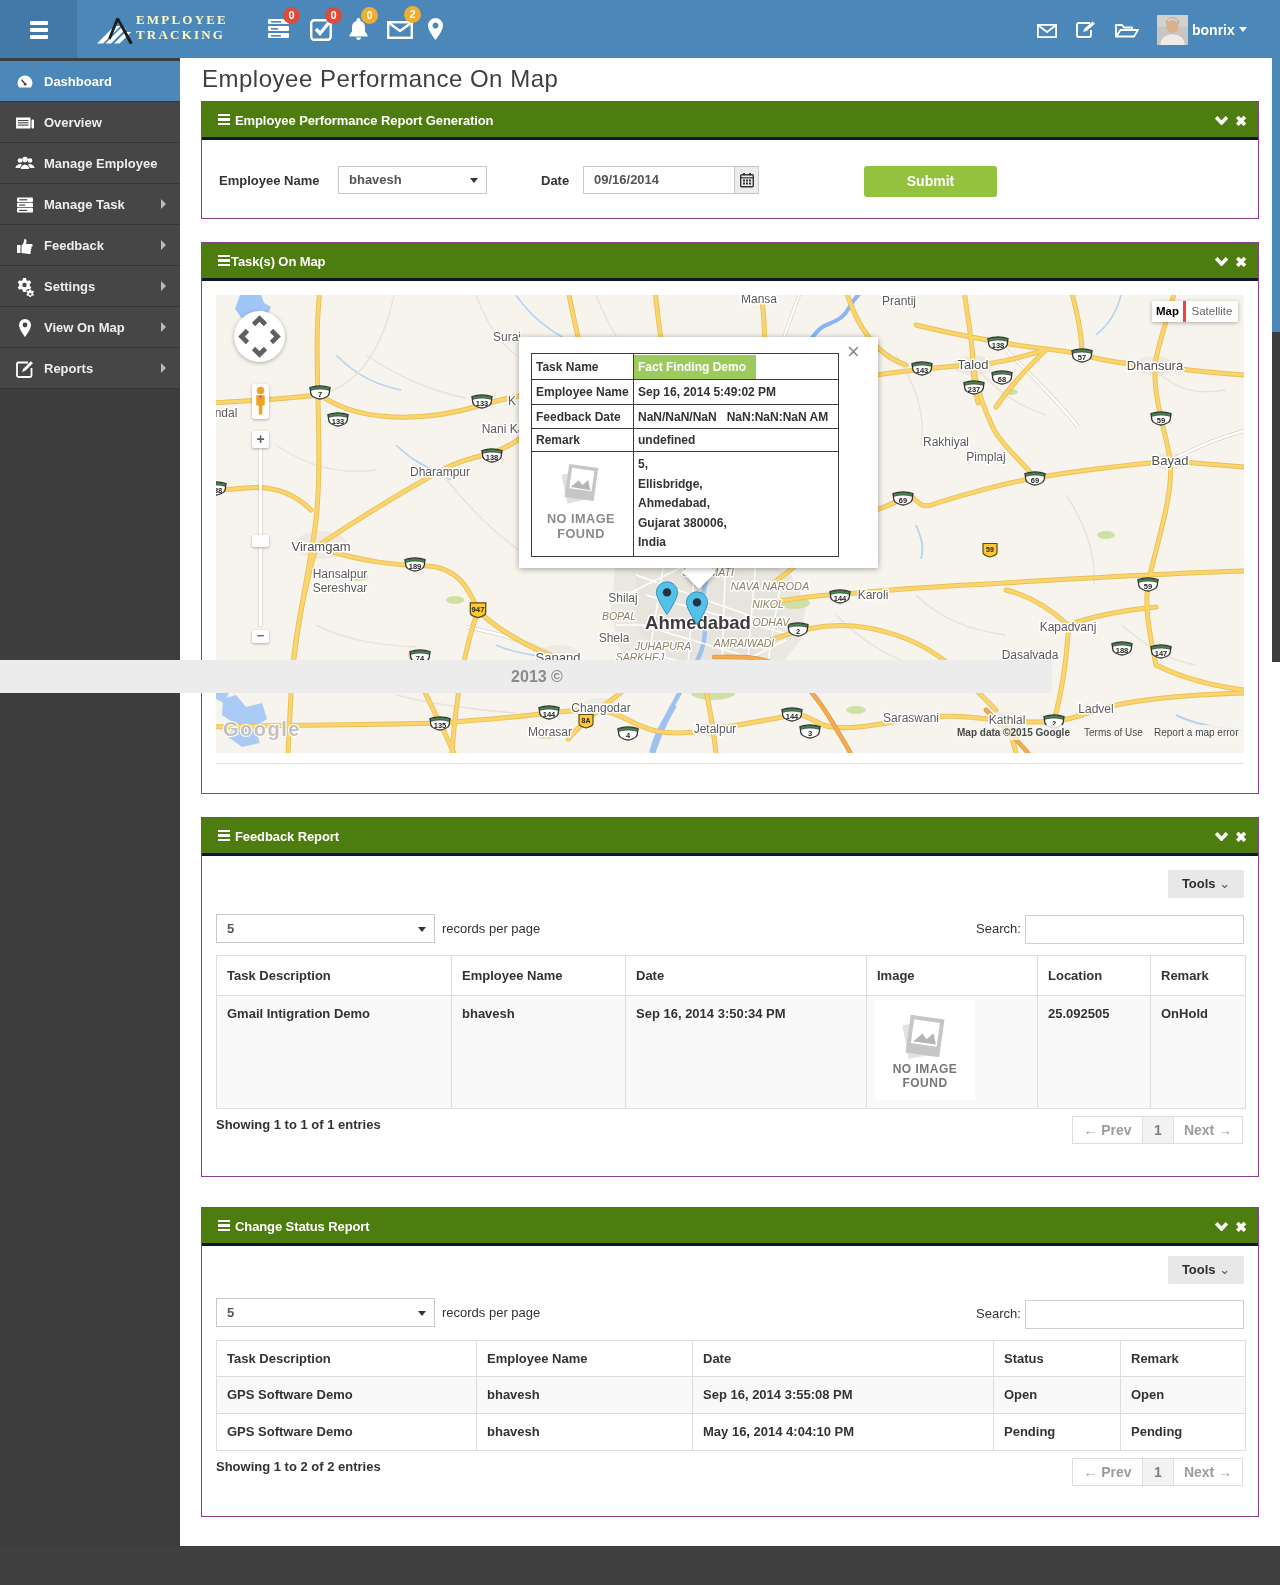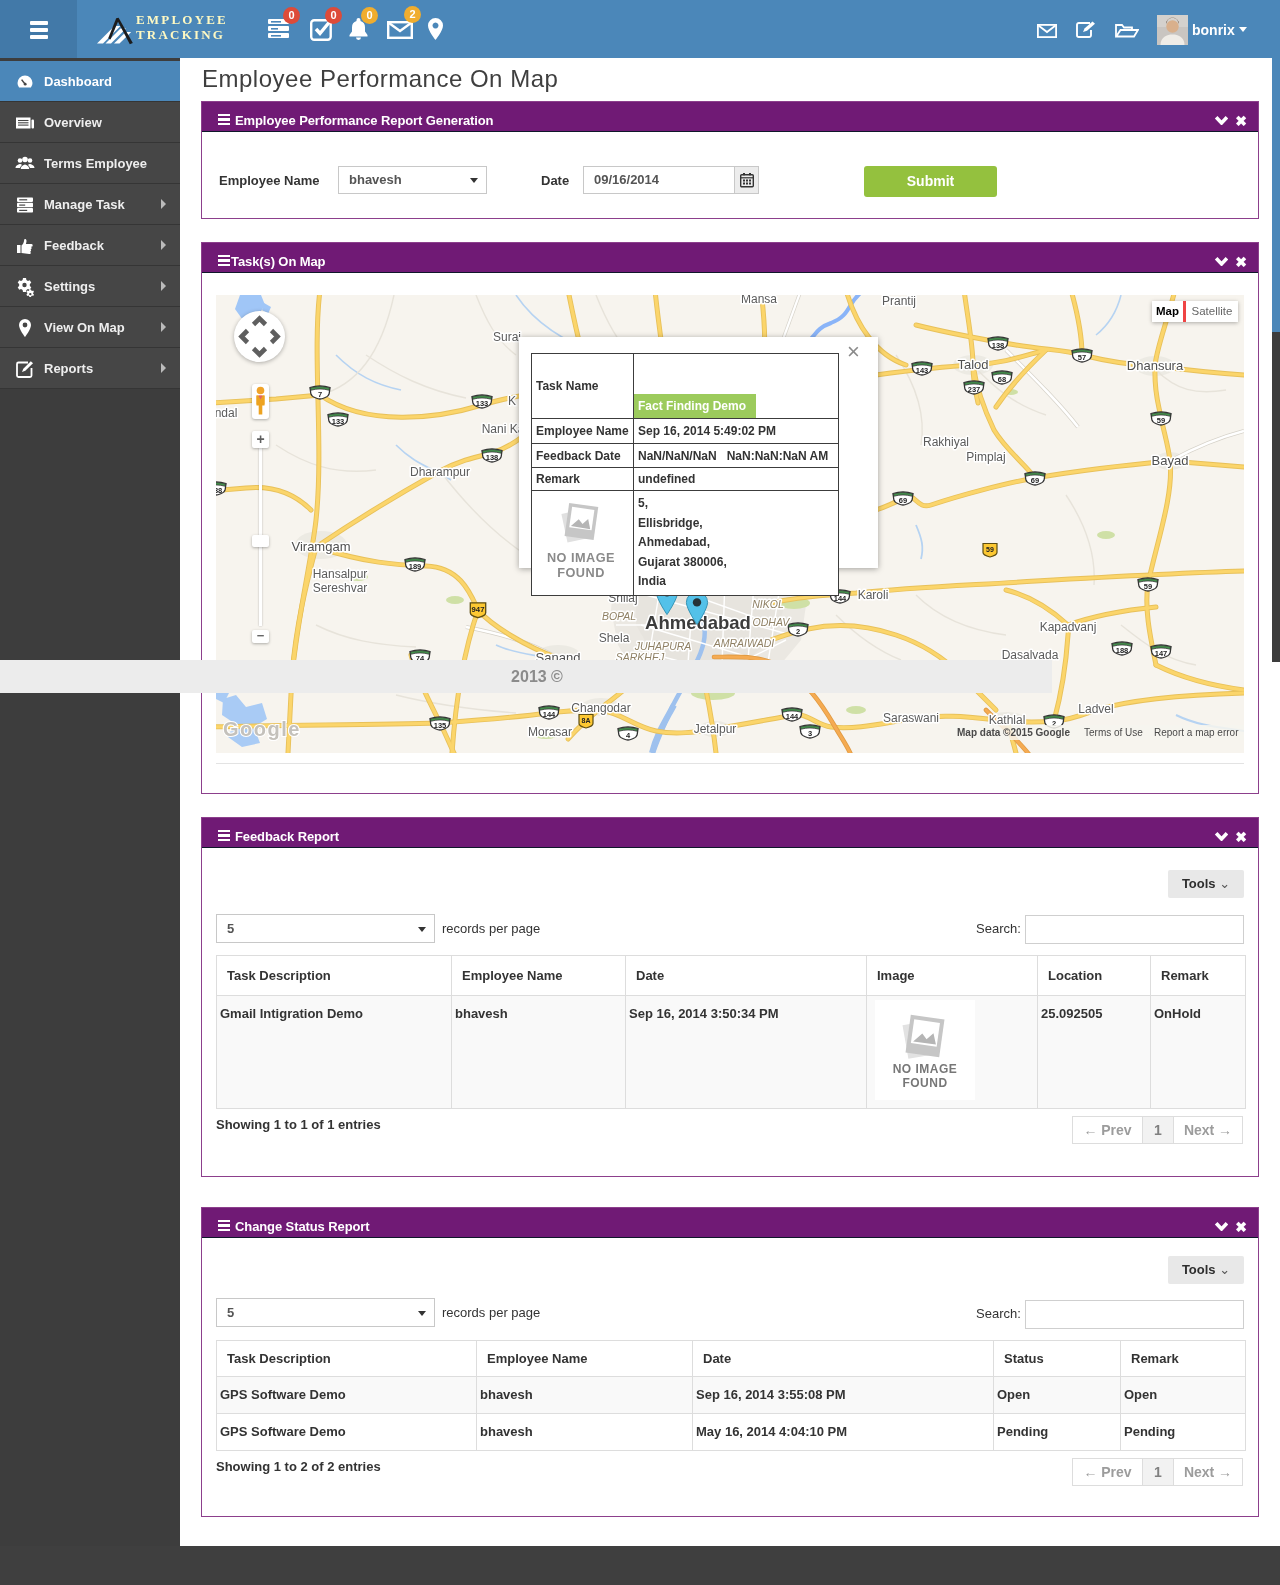--- a/index.html
+++ b/index.html
@@ -28,35 +28,35 @@
 .mitem .arr { position:absolute; right:14px; top:15px; width:0; height:0; border-left:5px solid #bbb; border-top:5px solid transparent; border-bottom:5px solid transparent; }
 
 
 #rsblue { position:absolute; left:1272px; top:58px; width:8px; height:274px; background:#4b87b9; }
 #rsdark { position:absolute; left:1272px; top:332px; width:8px; height:330px; background:#3d3d3d; }
 
 
 #title { position:absolute; left:202px; top:65px; font-size:24px; color:#3f3f3f; font-weight:normal; letter-spacing:0.5px; }
 
 .panel { position:absolute; left:201px; width:1058px; background:#fff; border:1px solid #8c3f8c; }
-.phead { position:relative; height:30px; background:#701a75; border-bottom:1px solid #0f172a; color:#fff; }
+.phead { position:relative; height:38px; background:#4d7c0f; border-bottom:3px solid #0f172a; color:#fff; }
 .phead .ptitle { position:absolute; left:33px; top:11px; font-size:13px; font-weight:bold; letter-spacing:-0.1px; }
 .phead .hmb { position:absolute; left:16px; top:12px; width:12px; height:11px; }
 .phead .hmb div { height:2.2px; background:#fff; margin-bottom:2.2px; }
 .phead .pico { position:absolute; top:10px; font-size:14px; font-weight:bold; }
 
 
 .flabel { position:absolute; font-size:13px; font-weight:bold; color:#333; }
 .selbox { position:absolute; background:#fff; border:1px solid #c8c8c8; font-size:13px; font-weight:bold; color:#555; }
 .selbox .caret { position:absolute; right:8px; top:50%; margin-top:-2px; width:0; height:0; border-top:5px solid #333; border-left:4px solid transparent; border-right:4px solid transparent; }
 #submitbtn { position:absolute; left:662px; top:64px; width:133px; height:31px; background:#94c13e; border-radius:3px; color:#fff; font-weight:bold; font-size:14px; text-align:center; line-height:31px; }
 
 
 .dtable { position:absolute; border-collapse:collapse; table-layout:fixed; font-size:13px; color:#333; }
-.dtable th, .dtable td { border:1px solid #ddd; padding:10px 3px; text-align:left; vertical-align:top; font-weight:bold; }
+.dtable th, .dtable td { border:1px solid #ddd; padding:10px 10px; text-align:left; vertical-align:top; font-weight:bold; }
 .dtable th { padding:12px 10px; }
 .t2 th { padding:10px 10px !important; }
 .toolsbtn { position:absolute; width:76px; height:28px; background:#e8e8e8; border-radius:2px; font-size:13px; font-weight:bold; color:#2e2e2e; text-align:center; line-height:28px; }
 .pgbtn { position:absolute; height:28px; background:#fff; border:1px solid #ddd; color:#9c9c9c; font-size:14px; font-weight:bold; text-align:center; line-height:26px; }
 .showing { position:absolute; font-size:13px; font-weight:bold; color:#333; }
 .searchlbl { position:absolute; font-size:13px; color:#333; }
 .searchbox { position:absolute; width:219px; height:29px; border:1px solid #cfcfcf; background:#fff; }
 
 
 #band { position:absolute; left:0; top:660px; width:1052px; height:33px; background:#ececec; z-index:60; text-align:center; font-size:16px; font-weight:bold; color:#8b8b8b; line-height:33px; padding-left:22px; }
@@ -165,21 +165,21 @@
       </svg>
     <div class="mlabel">Overview</div>
   </div>
   <div class="mitem">
     <svg class="mico" viewBox="0 0 20 20" fill="#fff">
         <circle cx="5" cy="6.5" r="2.3"></circle>
         <circle cx="15" cy="6.5" r="2.3"></circle>
         <circle cx="10" cy="5.5" r="2.8"></circle>
         <path d="M0.5 14 c0-3 4-4 4.5-4 c0.5 0 1.5 0.3 2 1 c-1.5 1-2 3-2 3 z M19.5 14 c0-3 -4-4 -4.5-4 c-0.5 0 -1.5 0.3 -2 1 c1.5 1 2 3 2 3 z M5.8 15 c0-3.5 4.2-4.5 4.2-4.5 s4.2 1 4.2 4.5 z"></path>
       </svg>
-    <div class="mlabel">Terms Employee</div>
+    <div class="mlabel">Manage Employee</div>
   </div>
   <div class="mitem">
     <svg class="mico" viewBox="0 0 20 20" fill="#fff">
         <rect x="2" y="2.5" width="16" height="4.4" rx="0.8"></rect>
         <rect x="2" y="7.8" width="16" height="4.4" rx="0.8"></rect>
         <rect x="2" y="13.1" width="16" height="4.4" rx="0.8"></rect>
         <rect x="4.2" y="4.2" width="8" height="1.2" fill="#464646"></rect>
         <rect x="4.2" y="9.5" width="6" height="1.2" fill="#464646"></rect>
         <rect x="4.2" y="14.8" width="8" height="1.2" fill="#464646"></rect>
       </svg>
@@ -650,21 +650,21 @@
 </div>
 <div id="maphr"></div>
 
 <div id="iwtail"></div>
 <div id="iwin"></div>
 <div id="iwclose">×</div>
 <table id="iwtable">
   <tbody>
       <tr style="height:26px">
         <td style="width:102px;margin-top:16px;">Task Name</td>
-        <td style="padding:0;"><span style="display:inline-block;background:#9ccb5c;color:#fff;padding:5px 10px 5px 4px;margin-top:40px;">Fact Finding Demo</span></td>
+        <td style="padding:0;"><span style="display:inline-block;background:#9ccb5c;color:#fff;padding:5px 10px 5px 4px;">Fact Finding Demo</span></td>
       </tr>
   <tr style="height:25px">
         <td>Employee Name</td>
         <td>Sep 16, 2014 5:49:02 PM</td>
       </tr>
   <tr style="height:24px">
         <td>Feedback Date</td>
         <td>NaN/NaN/NaN&nbsp;&nbsp;&nbsp;NaN:NaN:NaN AM</td>
       </tr>
   <tr style="height:23px">

